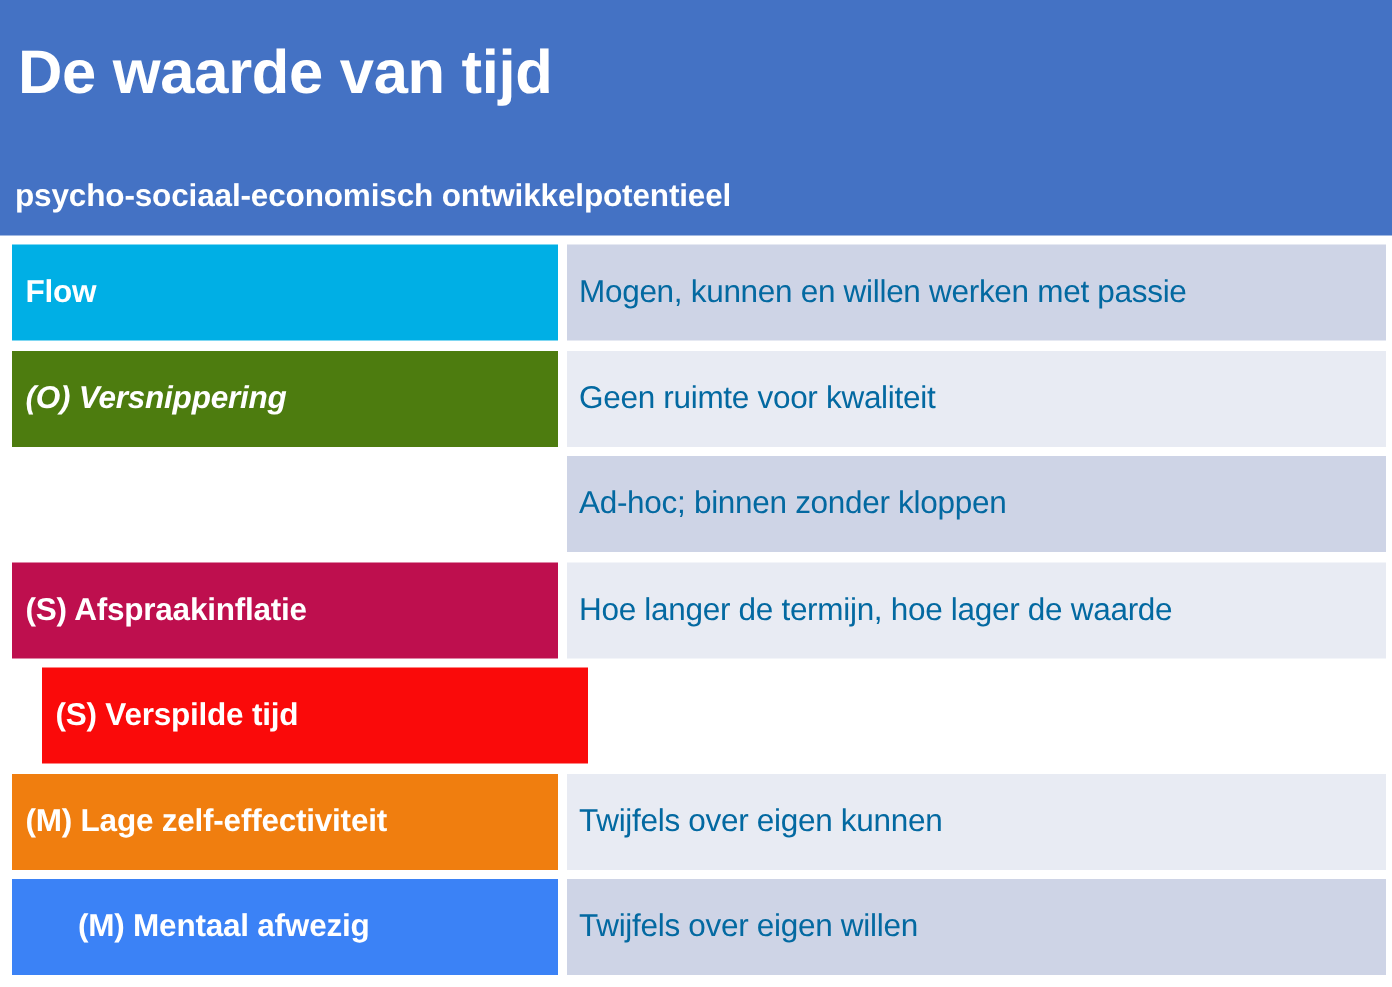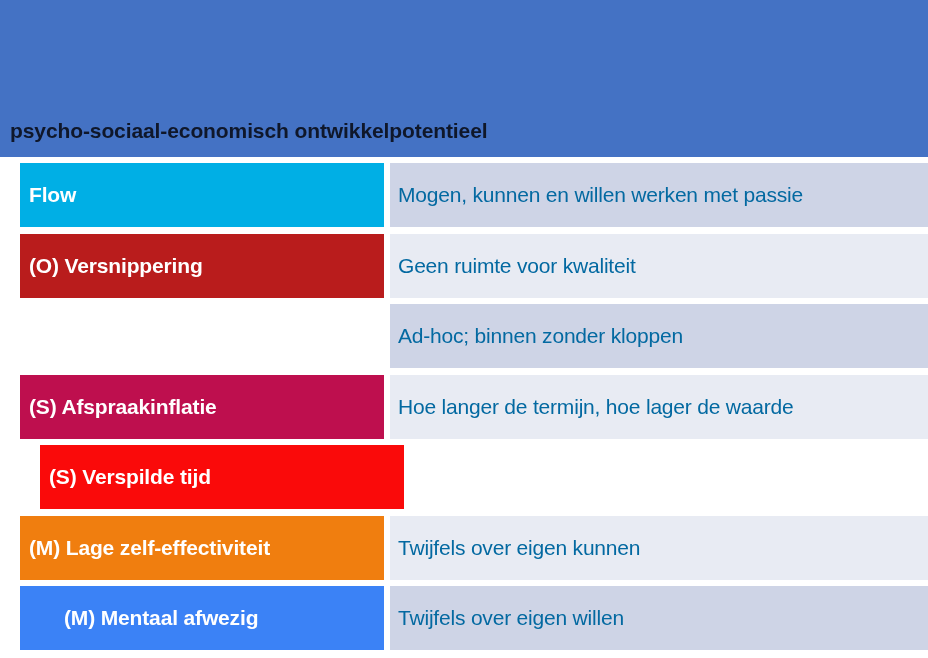--- a/index.html
+++ b/index.html
@@ -43,37 +43,37 @@
     letter-spacing: -0.2px;
     line-height: 1.05;
     white-space: nowrap;
   }
   .header-subtitle {
     position: absolute;
     left: 10px;
     top: 119px;
     font-size: 21px;
     font-weight: bold;
-    color: #0f172a;
+    color: #ffffff;
     letter-spacing: -0.1px;
     white-space: nowrap;
   }
 
   
   .table {
     position: absolute;
     left: 0;
     top: 163px;
     width: 928px;
     height: 495px;
   }
 
   .row {
     position: absolute;
-    left: 16px;
+    left: 4px;
     width: 760px;
     height: 64px;
   }
 
   .cell-label {
     position: absolute;
     left: 4px;
     top: 0;
     width: 364px;
     height: 64px;
@@ -104,30 +104,31 @@
     letter-spacing: -0.2px;
     white-space: nowrap;
   }
 </style>
 </head>
 <body>
 
 <div class="slide">
 
   <div class="header">
+    <div class="header-title">De waarde van tijd</div>
     <div class="header-subtitle">psycho-sociaal-economisch ontwikkelpotentieel</div>
   </div>
 
   <div class="table" id="table-root">
       <div class="row" style="top: 0px;">
         <div class="cell-label" style="background: rgb(0, 175, 229);">Flow</div>
         <div class="cell-desc" style="background: rgb(206, 212, 230);">Mogen, kunnen en willen werken met passie</div>
       </div>
       <div class="row" style="top: 71px;">
-        <div class="cell-label" style="background: #b91c1c;">(O) Versnippering</div>
+        <div class="cell-label" style="background: #4d7c0f; font-style: italic;">(O) Versnippering</div>
         <div class="cell-desc" style="background: rgb(232, 235, 243);">Geen ruimte voor kwaliteit</div>
       </div>
       <div class="row" style="top: 141px;">
         <div class="cell-desc" style="background: rgb(206, 212, 230);">Ad-hoc; binnen zonder kloppen</div>
       </div>
       <div class="row" style="top: 212px;">
         <div class="cell-label" style="background: rgb(190, 15, 78);">(S) Afspraakinflatie</div>
         <div class="cell-desc" style="background: rgb(232, 235, 243);">Hoe langer de termijn, hoe lager de waarde</div>
       </div>
       <div class="row" style="top: 282px;">

